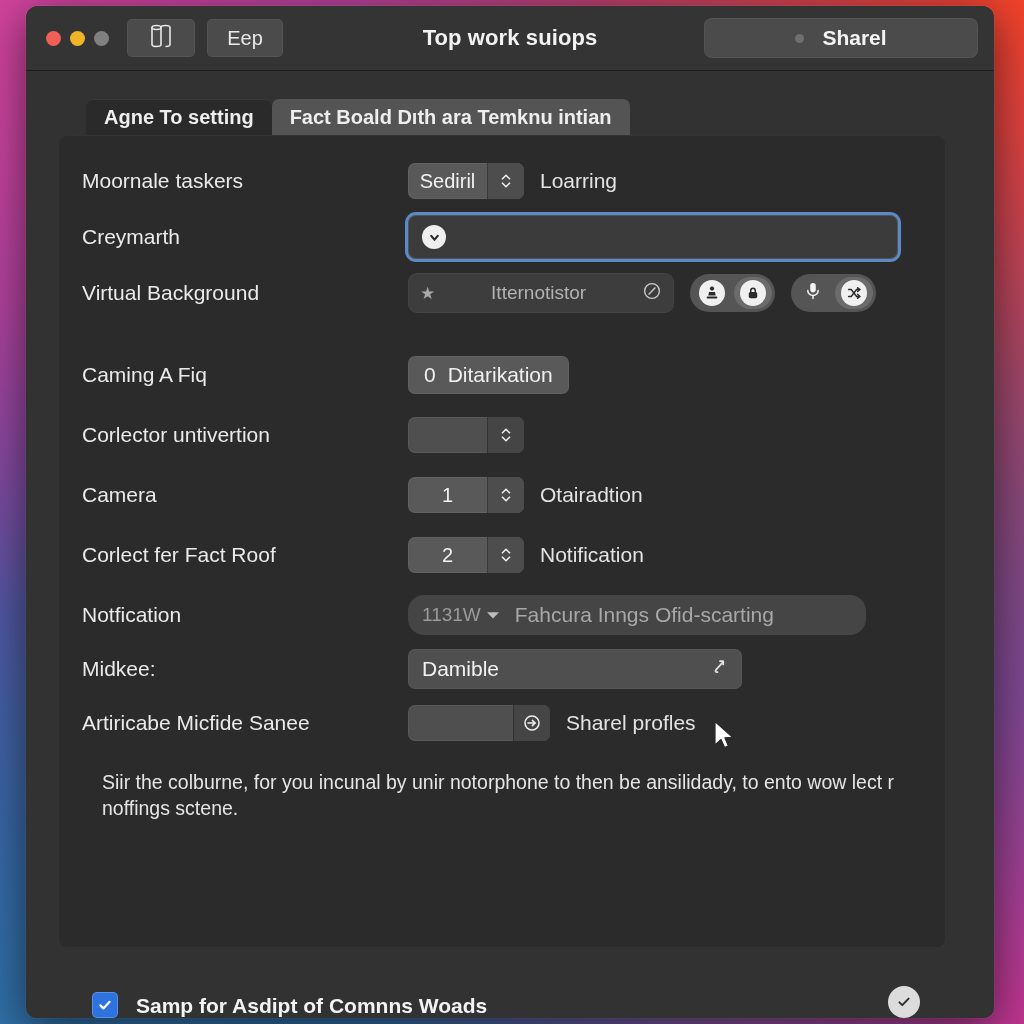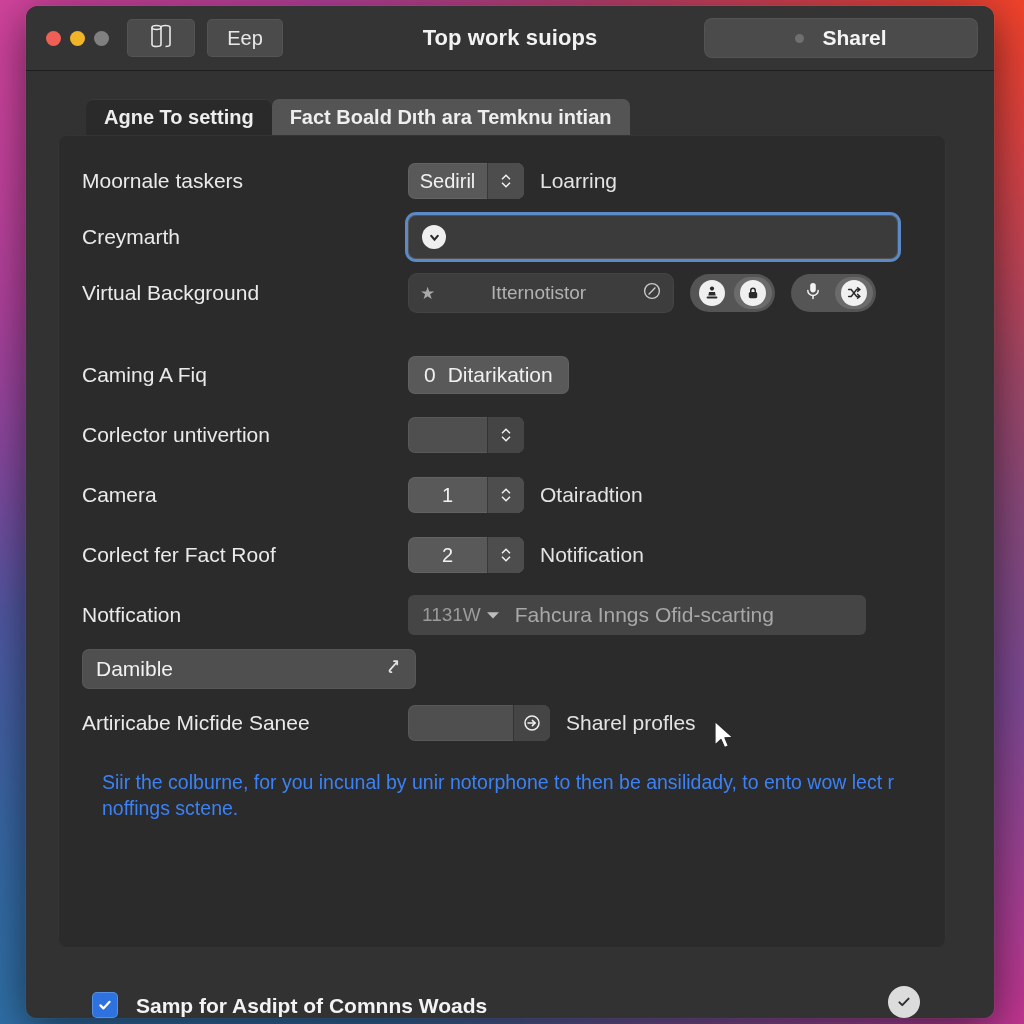--- a/index.html
+++ b/index.html
@@ -311,21 +311,21 @@
     color: #f0f0f0;
     font-size: 21px;
     box-shadow: inset 0 0 0 1px rgba(255,255,255,0.05);
   }
 
   
   .strip {
     height: 40px;
     width: 436px;
     background: #454545;
-    border-radius: 6px;
+    border-radius: 16px;
     display: flex;
     align-items: center;
     padding: 0 8px 0 14px;
     gap: 4px;
     overflow: hidden;
   }
   .strip .s-num { color: #9b9b9b; font-size: 19px; }
   .strip .s-caret { color: #bdbdbd; font-size: 13px; }
   .strip .s-text {
     color: #a8a8a8;
@@ -346,21 +346,21 @@
     padding: 0 12px 0 14px;
     box-shadow: inset 0 0 0 1px rgba(255,255,255,0.05);
   }
   .combo-plain .cp-val { flex: 1 1 auto; color: #f2f2f2; font-size: 21px; }
   .combo-plain .cp-glyph { color: #e2e2e2; font-size: 20px; }
 
   
   #help-text {
     margin-top: 26px;
     padding: 0 22px 0 20px;
-    color: #3b82f6;
+    color: #e5e5e5;
     font-size: 19.5px;
     line-height: 1.35;
     max-width: 800px;
   }
 
   
   #bottom-bar {
     flex: 1 1 auto;
     display: flex;
     align-items: flex-end;
@@ -605,20 +605,21 @@
                 <path d="M2 2.2h12L8 8.4z"></path>
               </svg>
           </span>
           <span class="s-text">Fahcura Inngs Ofid-scarting</span>
         </div>
       </div>
 
       <div class="spacer-14"></div>
 
       <div class="row">
+        <div class="row-label">Midkee:</div>
         <div class="combo-plain">
           <span class="cp-val">Damible</span>
           <span class="cp-glyph">
             <svg width="22" height="22" viewBox="0 0 22 22" fill="none" stroke="#e2e2e2" stroke-width="1.8" stroke-linecap="round" stroke-linejoin="round">
               <path d="M14.5 6.5 8 13.8c-1 1.1-.3 2.4 1 2.4h.4"></path>
               <path d="M12 5.2h3.2v3.2"></path>
             </svg>
           </span>
         </div>
       </div>

